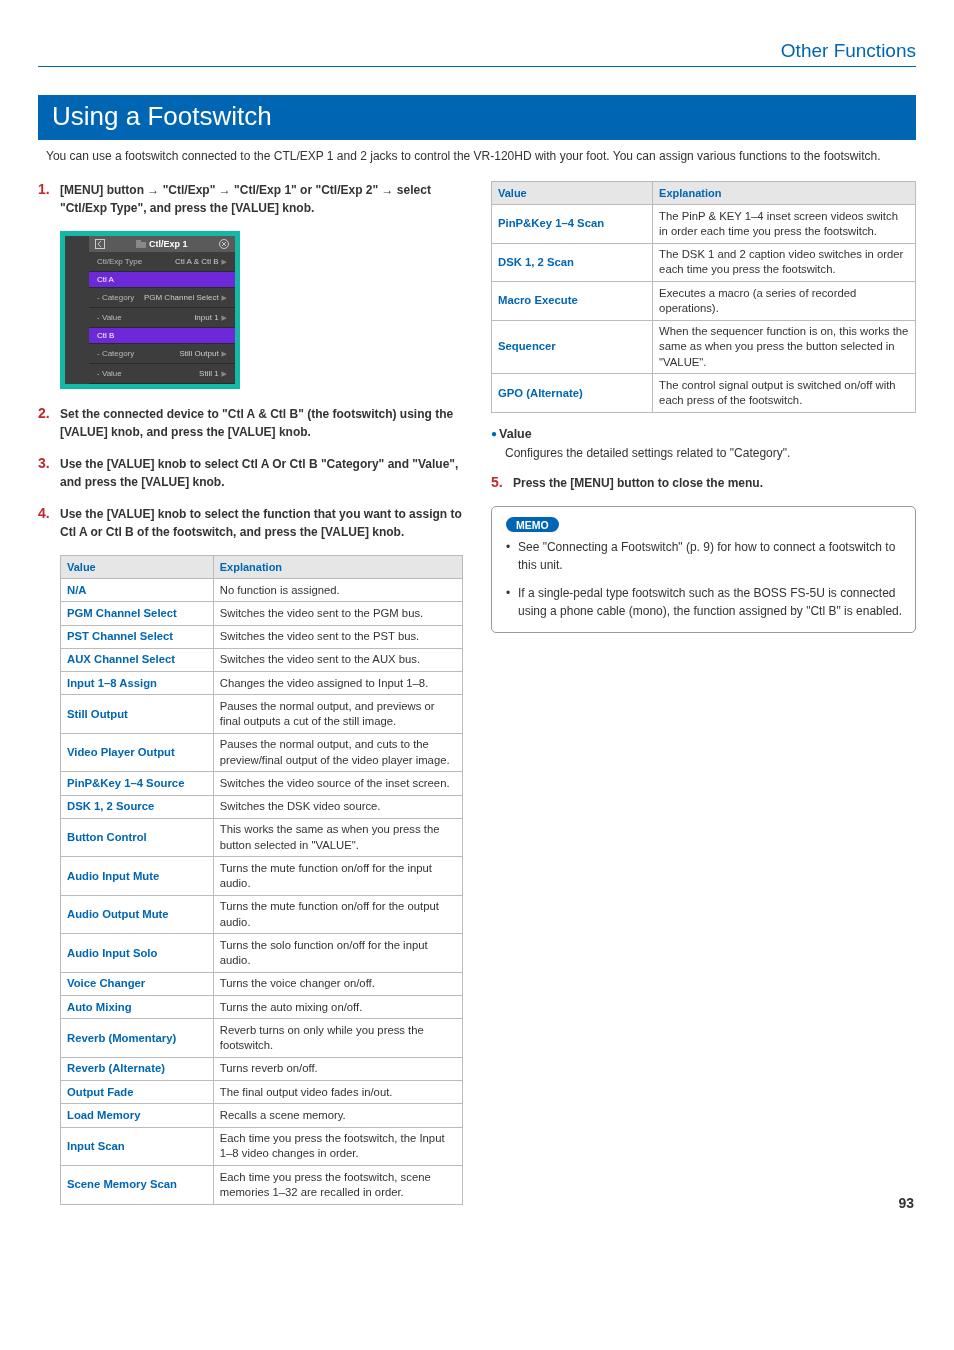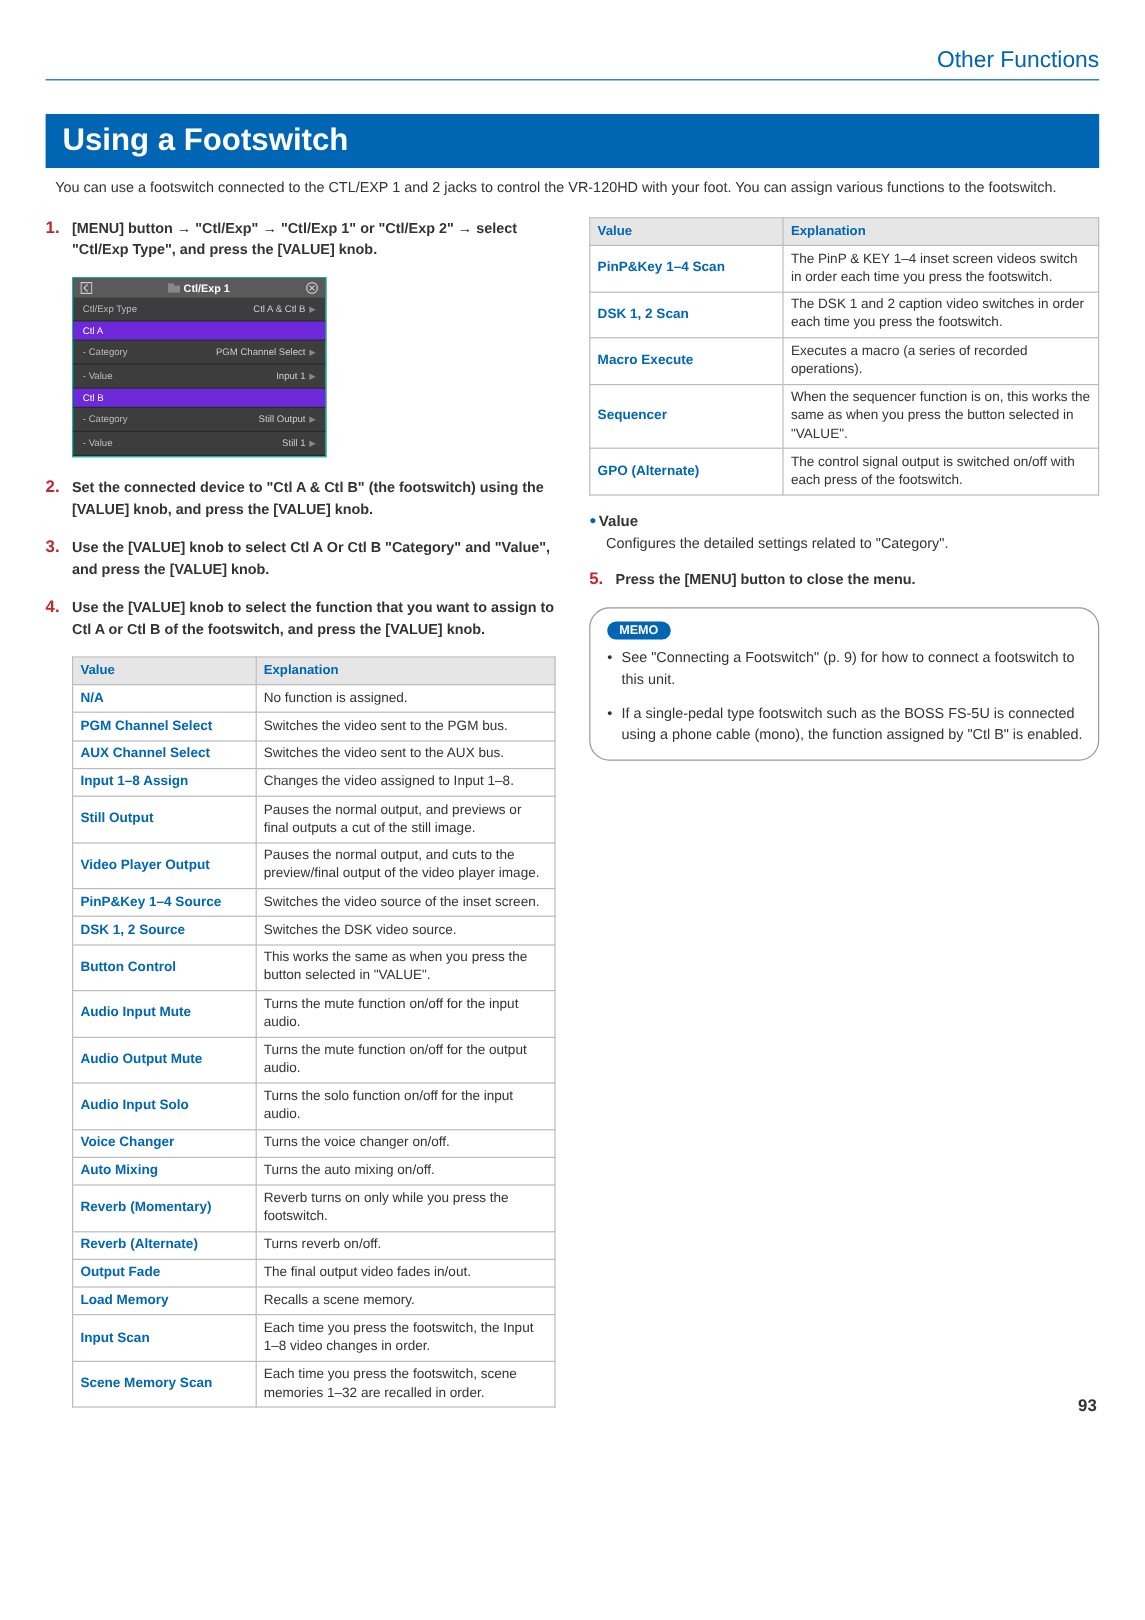--- a/index.html
+++ b/index.html
@@ -18,39 +18,40 @@
     color: #0066b3;
     font-size: 19px;
     font-weight: 400;
     margin-bottom: 4px;
   }
   .header-rule { border: none; border-top: 1px solid #0066b3; margin-bottom: 28px; }
   .h1-block {
     background: #0066b3;
     color: #fff;
     font-size: 26px;
-    font-weight: 700;
+    font-weight: 400;
     padding: 6px 30px 8px 14px;
     margin-bottom: 8px;
   }
   .intro { margin: 6px 0 16px 8px; line-height: 1.45; }
   .columns { display: flex; gap: 28px; }
   .col { flex: 1; min-width: 0; }
   ol.steps { list-style: none; padding: 0; }
   ol.steps > li { margin-bottom: 14px; display: flex; }
   .step-num { color: #c1272d; font-weight: bold; font-size: 14px; width: 22px; flex-shrink: 0; }
   .step-body { flex: 1; font-weight: bold; line-height: 1.5; }
   .step-body .arrow { font-family: inherit; }
   .screenshot {
     margin: 10px 0 16px 22px;
-    width: 212px;
+    width: 180px;
     background: #3d3d3d;
     color: #ddd;
     font-size: 8px;
-    border: 1px solid #14b8a6;
+    border: 5px solid #14b8a6;
+    padding-left: 24px;
   }
   .sc-top { display: flex; align-items: center; background: #5a5a5a; padding: 3px 6px; }
   .sc-top-title { flex: 1; text-align: center; font-weight: bold; font-size: 9px; color: #fff; }
   .sc-arrow-icon { width: 10px; height: 10px; color: #ccc; }
   .sc-row { display: flex; justify-content: space-between; padding: 5px 8px; border-bottom: 1px solid #2a2a2a; }
   .sc-row.header { background: #6d28d9; color: #fff; font-size: 8px; padding: 3px 8px; }
   .sc-row .k { color: #bbb; }
   .sc-row .v { color: #ccc; }
   .sc-row .tri { color: #888; margin-left: 3px; font-size: 7px; }
   .bullet-heading { margin: 6px 0 4px 22px; font-weight: bold; color: #333; font-size: 12.5px; }
@@ -72,21 +73,21 @@
     background: #0066b3;
     color: #fff;
     font-weight: bold;
     font-size: 10.5px;
     padding: 1.5px 10px;
     border-radius: 10px;
     margin-bottom: 6px;
   }
   .memo-box {
     border: 0.5px solid #999;
-    border-radius: 17px;
+    border-radius: 5px;
     padding: 10px 12px 12px 14px;
     margin-top: 10px;
   }
   .memo-box ul { list-style: none; padding: 0; }
   .memo-box li { position: relative; padding-left: 12px; margin-bottom: 10px; line-height: 1.5; }
   .memo-box li:last-child { margin-bottom: 0; }
   .memo-box li::before { content: "•"; position: absolute; left: 0; }
   .page-num { position: absolute; bottom: 24px; right: 40px; font-weight: bold; font-size: 14px; color: #333; }
 </style>
 </head>
@@ -185,20 +186,24 @@
       <tbody id="cat-tbody">
           <tr>
             <td class="key">N/A</td>
             <td>No function is assigned.</td>
           </tr>
           <tr>
             <td class="key">PGM Channel Select</td>
             <td>Switches the video sent to the PGM bus.</td>
           </tr>
           <tr>
+            <td class="key">PST Channel Select</td>
+            <td>Switches the video sent to the PST bus.</td>
+          </tr>
+          <tr>
             <td class="key">AUX Channel Select</td>
             <td>Switches the video sent to the AUX bus.</td>
           </tr>
           <tr>
             <td class="key">Input 1–8 Assign</td>
             <td>Changes the video assigned to Input 1–8.</td>
           </tr>
           <tr>
             <td class="key">Still Output</td>
             <td>Pauses the normal output, and previews or final outputs a cut of the still image.</td>

